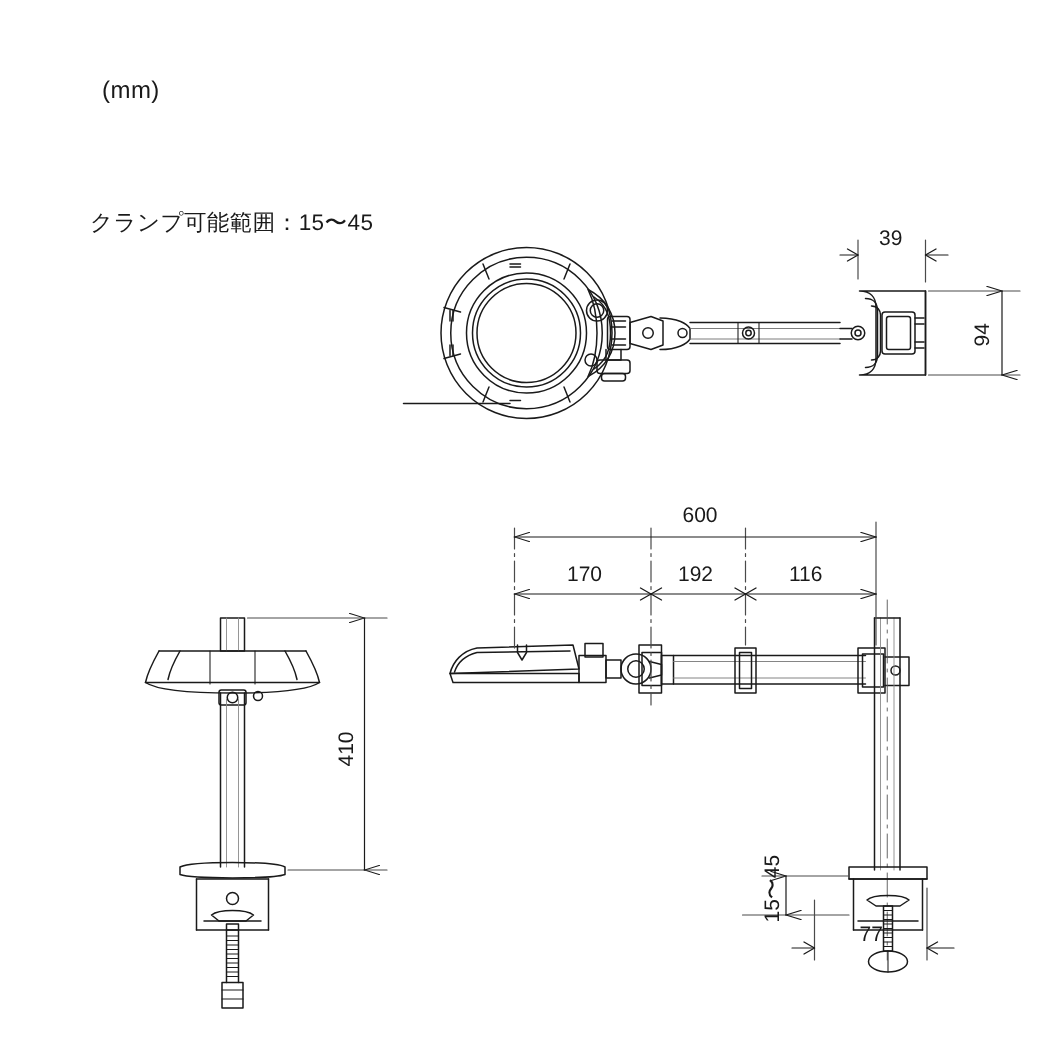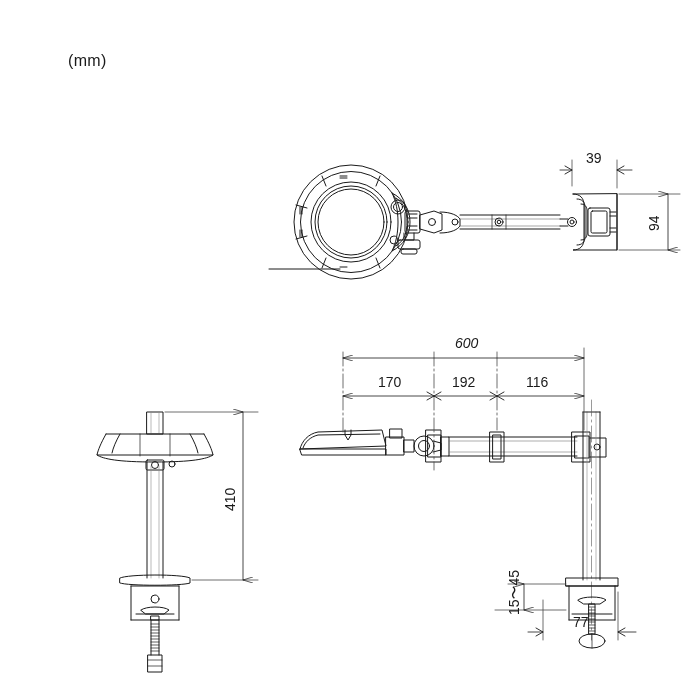--- a/index.html
+++ b/index.html
@@ -275,26 +275,27 @@
         <path d="M618,632 L636,632"></path>
         <use href="#gTick" transform="translate(543,632)"></use>
         <use href="#gTick" transform="translate(618,632) rotate(180)"></use>
       </g>
 
     </g>
   </svg>
 
   <div class="note note-unit">(mm)</div>
 
+  <div class="note note-l2">クランプ可能範囲：15〜45</div>
 
   <div class="dim" style="left:586px;top:150px;">39</div>
 
   <div class="dim vert" style="left:646px;top:231px;">94</div>
 
-  <div class="dim" style="left:455px;top:335px;font-style:italic;">600</div>
+  <div class="dim" style="left:455px;top:335px;">600</div>
 
   <div class="dim" style="left:378px;top:374px;">170</div>
   <div class="dim" style="left:452px;top:374px;">192</div>
   <div class="dim" style="left:526px;top:374px;">116</div>
 
   <div class="dim vert" style="left:222px;top:511px;">410</div>
 
   <div class="dim vert" style="left:506px;top:615px;">15〜45</div>
 
   <div class="dim" style="left:549px;top:614px;margin-left:24px;">77</div>

